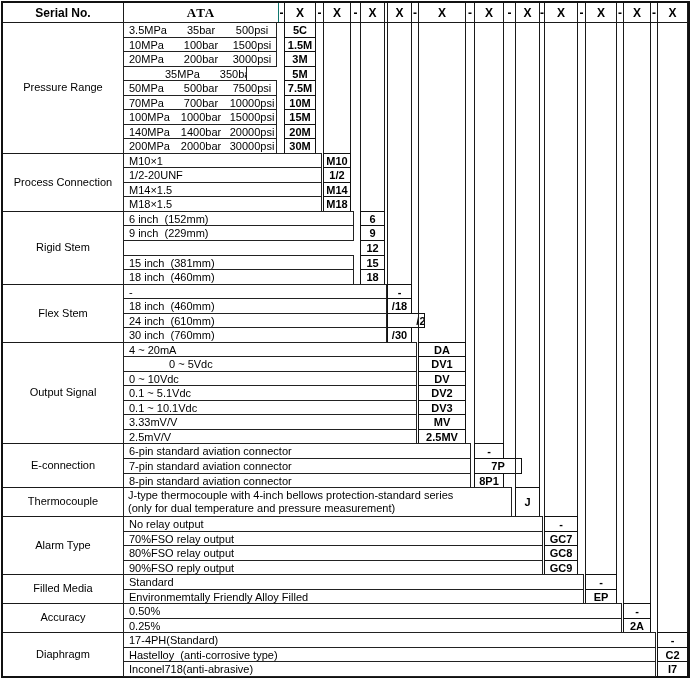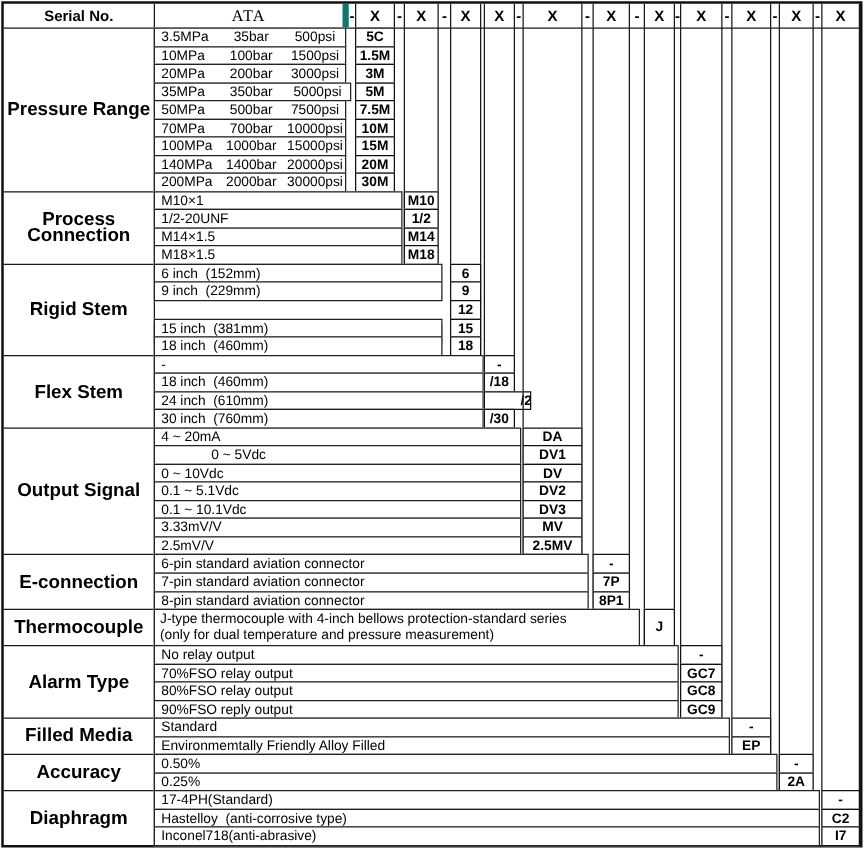--- a/index.html
+++ b/index.html
@@ -4,27 +4,27 @@
 <style>
   html,body{margin:0;padding:0;background:#fff}
   .chart{
     position:relative;width:689px;height:677px;margin:1px;
     border:2px solid #111;background:#fff;box-sizing:border-box;
     font-family:"Liberation Sans","DejaVu Sans",sans-serif;color:#000;
   }
   .hdrline{position:absolute;left:0;top:19px;width:100%;height:1px;background:#1a1a1a}
   .vlabel{position:absolute;left:120px;top:0;width:1px;height:100%;background:#1a1a1a}
   .serial{position:absolute;left:0;top:0;width:120px;height:19px;display:flex;align-items:center;justify-content:center;font-weight:700;font-size:12px}
-  .ata{position:absolute;left:121px;top:0;width:155px;height:19px;box-sizing:border-box;border-right:5px solid #0f766e;
-       display:flex;align-items:center;justify-content:center;font-weight:400;font-size:13px;
+  .ata{position:absolute;left:121px;top:0;width:155px;height:19px;box-sizing:border-box;border-right:1px solid #0f766e;
+       display:flex;align-items:center;justify-content:center;font-weight:700;font-size:13px;
        font-family:"Liberation Serif","DejaVu Serif",serif;letter-spacing:1px}
   .hx{position:absolute;top:0;height:19px;display:flex;align-items:center;justify-content:center;font-weight:700;font-size:12px}
   .hd{position:absolute;top:0;height:19px;width:10px;display:flex;align-items:center;justify-content:center;font-weight:700;font-size:12px}
   .corridor{position:absolute;box-sizing:border-box;border-left:1px solid #1a1a1a;border-right:1px solid #1a1a1a}
-  .slabel{position:absolute;left:0;width:120px;display:flex;align-items:center;justify-content:center;text-align:center;font-weight:700;font-size:15px;line-height:13px}
+  .slabel{position:absolute;left:0;width:120px;display:flex;align-items:center;justify-content:center;text-align:center;font-weight:400;font-size:11px;line-height:13px}
   .labline{position:absolute;left:0;width:121px;height:1px;background:#1a1a1a}
   .drow{position:absolute;box-sizing:border-box;border:1px solid #222;background:#fff;display:flex;align-items:center;font-size:11px;overflow:hidden}
   .drow .dtext{padding-left:5px;white-space:pre}
   .drow.parts{display:grid;grid-template-columns:50px 54px 1fr;align-items:center}
   .drow.parts .p0{padding-left:5px;white-space:pre}
   .drow.parts .p1,.drow.parts .p2{text-align:center;white-space:pre}
   .drow.multiline{display:flex;flex-direction:column;justify-content:center;align-items:flex-start;line-height:13px}
   .drow.multiline div{padding-left:4px;white-space:pre}
   .ccell{position:absolute;box-sizing:border-box;border:1px solid #111;display:flex;align-items:center;justify-content:center;
          font-weight:700;font-size:11px;background:#fff;white-space:pre;overflow:hidden}
@@ -72,21 +72,21 @@
       <span class="p1">100bar</span>
       <span class="p2">1500psi</span>
     </div>
     <div class="ccell" style="top: 34px; height: 15px; left: 281px; width: 32px;">1.5M</div>
     <div class="drow parts" style="top: 48px; height: 16px; left: 120px; width: 154px;">
       <span class="p0">20MPa</span>
       <span class="p1">200bar</span>
       <span class="p2">3000psi</span>
     </div>
     <div class="ccell" style="top: 48px; height: 16px; left: 281px; width: 32px;">3M</div>
-    <div class="drow parts" style="top: 63px; height: 15px; left: 120px; width: 158px;">
+    <div class="drow parts" style="top: 63px; height: 15px; left: 120px; width: 124px; padding-left: 36px;">
       <span class="p0">35MPa</span>
       <span class="p1">350bar</span>
       <span class="p2">5000psi</span>
     </div>
     <div class="ccell" style="top: 63px; height: 15px; left: 281px; width: 32px;">5M</div>
     <div class="drow parts" style="top: 77px; height: 16px; left: 120px; width: 154px;">
       <span class="p0">50MPa</span>
       <span class="p1">500bar</span>
       <span class="p2">7500psi</span>
     </div>
@@ -210,21 +210,21 @@
     <div class="corridor" style="left: 471px; width: 30px; top: 0px; height: 485px;"></div>
     <div class="slabel" style="top: 440px; height: 44px;">E-connection</div>
     <div class="labline" style="top: 484px;"></div>
     <div class="drow" style="top: 440px; height: 16px; left: 120px; width: 348px;">
       <span class="dtext">6-pin standard aviation connector</span>
     </div>
     <div class="ccell" style="top: 440px; height: 16px; left: 471px; width: 30px;">-</div>
     <div class="drow" style="top: 455px; height: 16px; left: 120px; width: 348px;">
       <span class="dtext">7-pin standard aviation connector</span>
     </div>
-    <div class="ccell" style="top: 455px; height: 16px; left: 471px; width: 30px;">7P</div>
+    <div class="ccell" style="top: 455px; height: 16px; left: 471px; width: 48px;">7P</div>
     <div class="drow" style="top: 470px; height: 15px; left: 120px; width: 348px;">
       <span class="dtext">8-pin standard aviation connector</span>
     </div>
     <div class="ccell" style="top: 470px; height: 15px; left: 471px; width: 30px;">8P1</div>
     <div class="corridor" style="left: 512px; width: 25px; top: 0px; height: 514px;"></div>
     <div class="slabel" style="top: 484px; height: 29px;">Thermocouple</div>
     <div class="labline" style="top: 513px;"></div>
     <div class="drow multiline" style="top: 484px; height: 30px; left: 120px; width: 389px;">
       <div>J-type thermocouple with 4-inch bellows protection-standard series</div>
       <div>(only for dual temperature and pressure measurement)</div>

